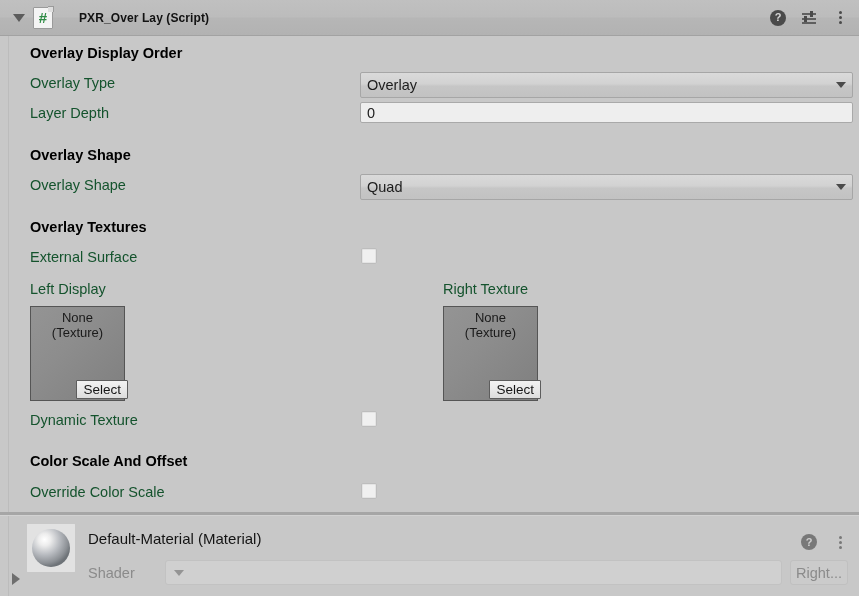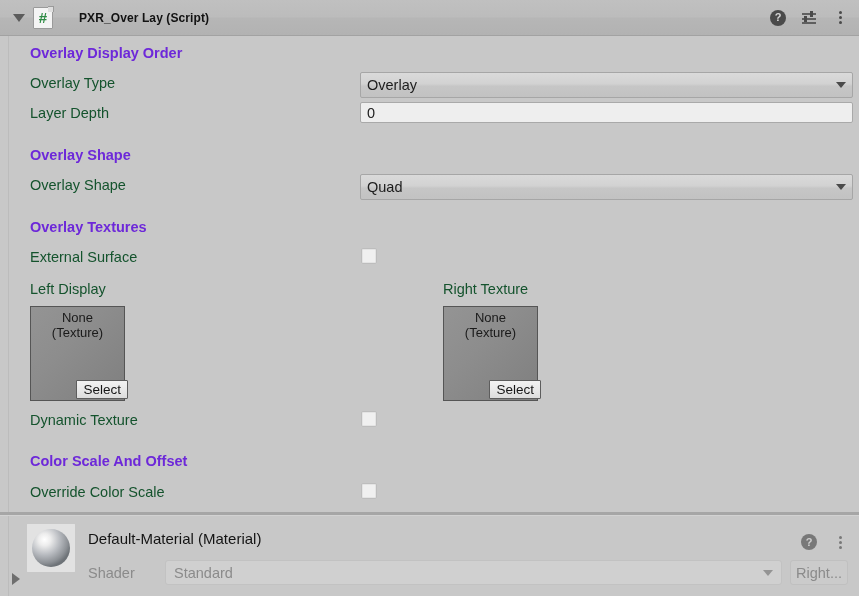--- a/index.html
+++ b/index.html
@@ -83,21 +83,21 @@
   .comp-body {
     position: absolute; left: 0; top: 36px; width: 859px; height: 477px;
     background: #c8c8c8;
   }
   .left-rule {
     position: absolute; left: 8px; top: 0; width: 1px; height: 477px;
     background: #bcbcbc;
   }
   .section-title {
     position: absolute; left: 30px;
-    font-weight: bold; font-size: 14.5px; color: #6d28d9;
+    font-weight: bold; font-size: 14.5px; color: #000000;
   }
   .field-label {
     position: absolute; left: 30px;
     font-size: 14.5px; color: #14532d; white-space: nowrap;
   }
 
   
   .popup {
     position: absolute;
     height: 21px;
@@ -343,21 +343,20 @@
         </defs>
         <rect width="48" height="48" fill="#e2e2e2"></rect>
         <circle cx="24" cy="24" r="19" fill="url(#sphereGrad)"></circle>
       </svg>
     </div>
 
     <div class="mat-title">Default-Material (Material)</div>
     <div class="mat-shader-label">Shader</div>
 
     <div class="shader-popup">
-      <span class="pv">Standard</span>
       <span class="arr"></span>
     </div>
 
     <div class="btn-edit">Right...</div>
 
     <div class="mat-icons">
       <div class="icon-help-dim">?</div>
       <div class="icon-kebab icon-kebab-dim">
           <i></i>
           <i></i>

